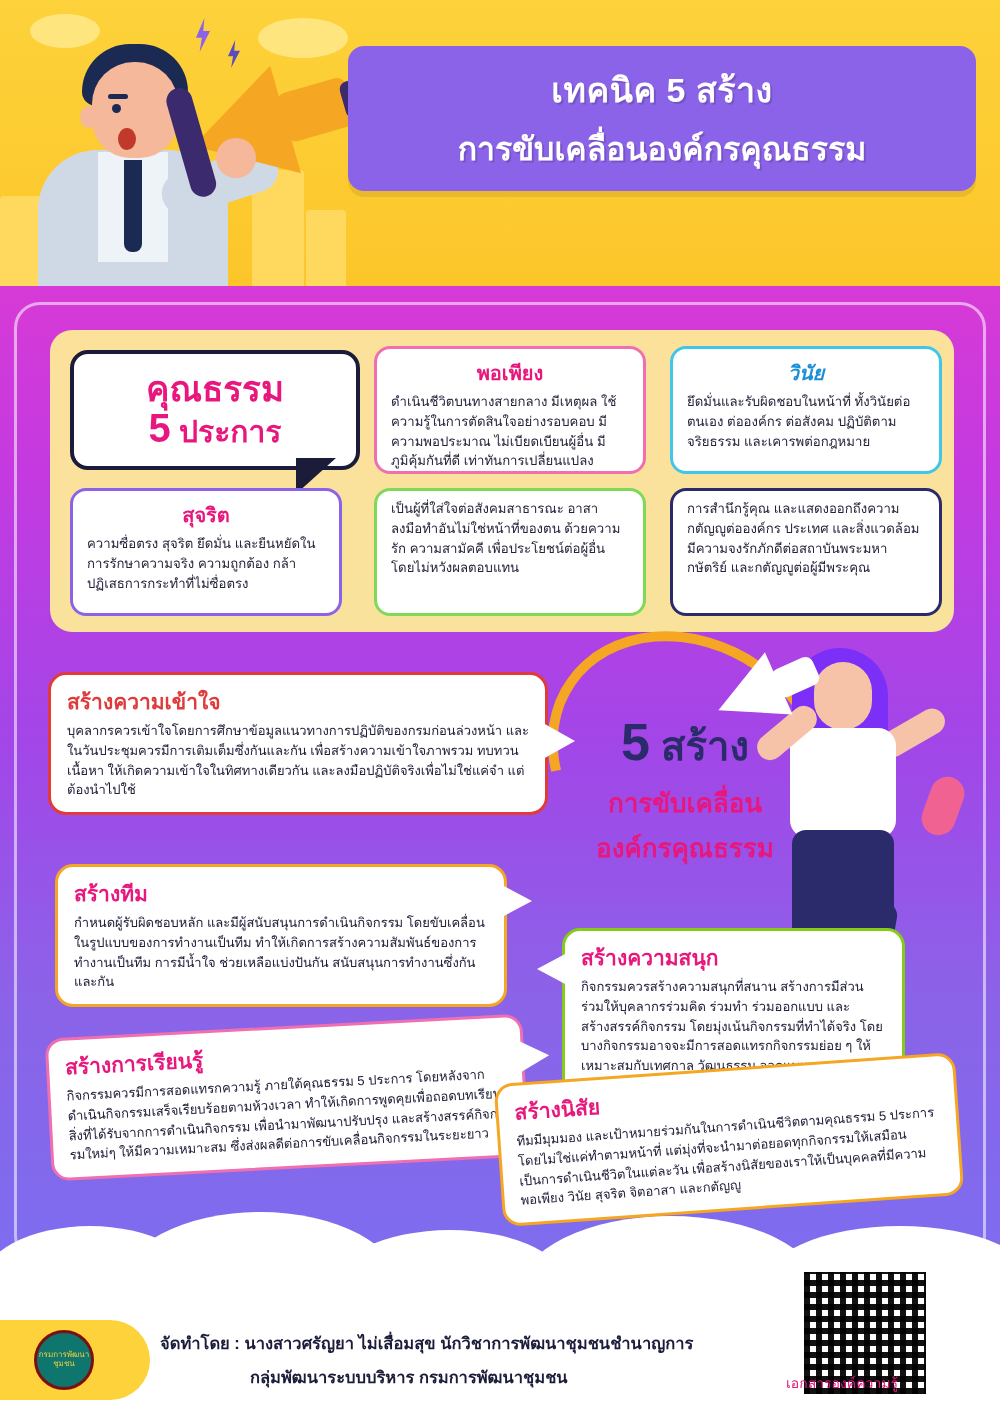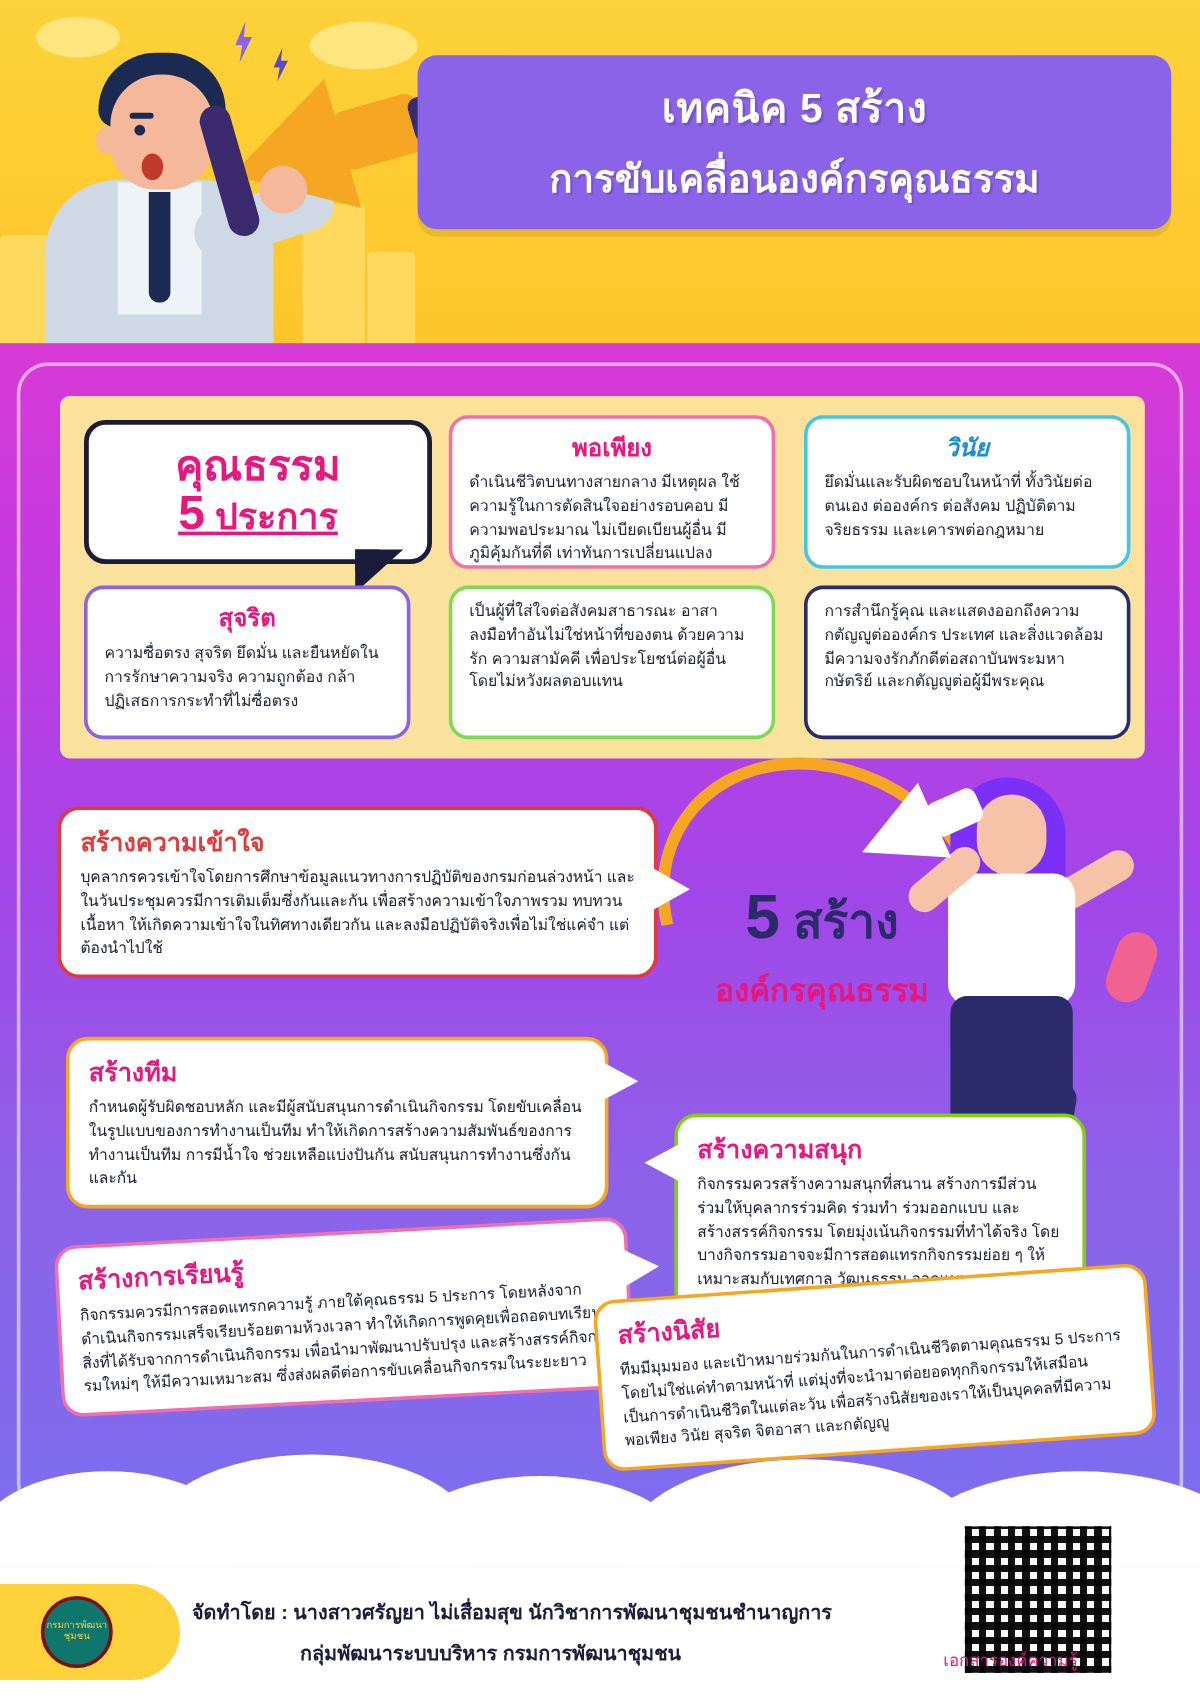--- a/index.html
+++ b/index.html
@@ -67,37 +67,37 @@
     border:3px solid rgba(255,255,255,.55); border-radius:26px;
   }
 
   
   .cloud-bottom{position:absolute;left:0;bottom:0;width:1000px;height:120px;}
   .cloud-bottom .c{position:absolute;background:#ffffff;border-radius:50%;}
 
   
   .virtue-box{
     position:absolute; left:50px; top:330px; width:904px; height:302px;
-    background:rgba(255,240,150,.92); border-radius:8px;
+    background:rgba(255,240,150,.92); border-radius:22px;
   }
   .vb-grid{position:absolute;left:12px;top:10px;width:880px;height:282px;}
 
   .speech{
     position:absolute; left:8px; top:10px; width:290px; height:120px;
     background:#ffffff; border:4px solid #1b1b3a; border-radius:18px;
     display:flex; align-items:center; justify-content:center;
   }
   .speech:after{
     content:""; position:absolute; left:222px; bottom:-28px; width:0;height:0;
     border-left:20px solid #1b1b3a; border-top:18px solid #1b1b3a;
     border-right:20px solid transparent; border-bottom:18px solid transparent;
   }
   .speech .txt{ text-align:center; line-height:1.05; }
   .speech .t1{color:#e8177d;font-size:35px;font-weight:bold;}
-  .speech .t2{color:#e8177d;font-size:30px;font-weight:bold;text-decoration:underline;}
+  .speech .t2{color:#e8177d;font-size:30px;font-weight:bold;}
   .speech .t2 .big{font-size:40px;}
 
   .vcard{
     position:absolute; background:#ffffff; border-radius:16px; padding:8px 14px;
   }
   .vcard .vt{ text-align:center; font-size:20px; font-weight:bold; margin-bottom:3px;}
   .vcard .vb{ font-size:13.2px; color:#23243a; line-height:1.5; }
 
   
   .center-bubble{
@@ -274,20 +274,21 @@
 </div>
 
 <div class="arc"></div>
 <div class="arc-head"></div>
 
 <div class="center-bubble">
   <div class="cb-l1">
     <span class="num">5</span>
     <span>สร้าง</span>
   </div>
+  <div class="cb-l2">การขับเคลื่อน</div>
   <div class="cb-l3">องค์กรคุณธรรม</div>
 </div>
 
 <div class="woman">
   <div class="w-arm2"></div>
   <div class="w-hair"></div>
   <div class="w-face"></div>
   <div class="w-body"></div>
   <div class="w-arm"></div>
   <div class="w-mega">

